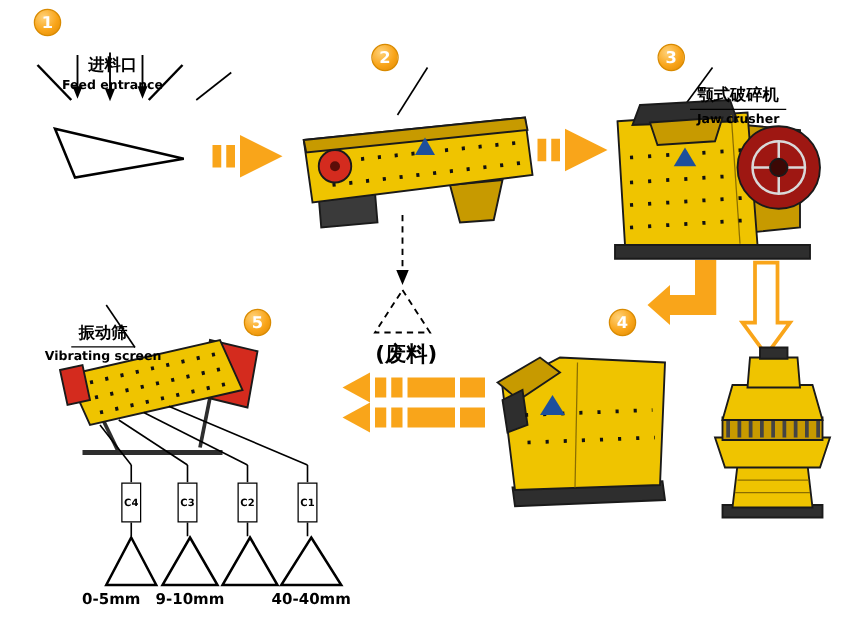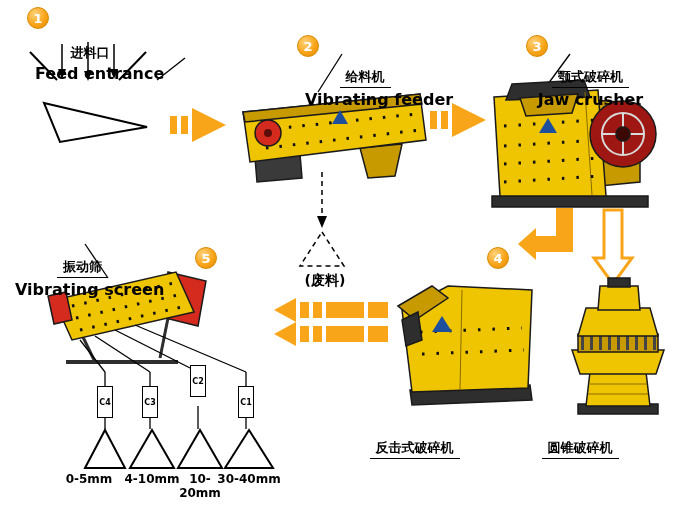--- a/index.html
+++ b/index.html
@@ -24,22 +24,22 @@
   .badge{
     position:absolute;width:22px;height:22px;border-radius:50%;
     background:radial-gradient(circle at 35% 30%, #ffd27a, var(--accent) 55%, #e08900);
     color:#fff;font-weight:700;font-size:13px;
     display:flex;align-items:center;justify-content:center;
     border:1px solid #d88a00;
   }
   .label{position:absolute;text-align:center;line-height:1.25;white-space:nowrap;}
   .cn{display:inline-block;font-size:13px;font-weight:700;margin-top:42px;}
   .u{border-bottom:1.5px solid #000;padding:0 6px 2px;}
-  .en{display:block;font-size:16px;font-weight:700;margin-top:2px;}
-  .waste{position:absolute;font-size:14px;font-weight:700;text-align:center;}
+  .en{display:block;font-size:10px;font-weight:700;margin-top:2px;}
+  .waste{position:absolute;font-size:17px;font-weight:700;text-align:center;}
   .cbox{
     position:absolute;width:16px;height:32px;background:#fff;border:1.5px solid #000;
     font-size:8px;font-weight:700;display:flex;align-items:center;justify-content:center;
   }
   .out-label{position:absolute;font-size:12px;font-weight:700;text-align:center;}
 </style>
 </head>
 <body>
 
 <div class="canvas">
@@ -199,43 +199,36 @@
   <div class="badge" style="left:27px;top:7px">1</div>
   <div class="badge" style="left:297px;top:35px">2</div>
   <div class="badge" style="left:526px;top:35px">3</div>
   <div class="badge" style="left:487px;top:247px">4</div>
   <div class="badge" style="left:195px;top:247px">5</div>
 
   <div class="label" style="left:35px;top:3px;width:110px">
     <span class="cn">进料口</span>
     <span class="en">Feed entrance</span>
   </div>
-  <div class="label" style="left:305px;top:27px;width:120px">
-    <span class="cn u">给料机</span>
-    <span class="en">Vibrating feeder</span>
-  </div>
   <div class="label" style="left:15px;top:217px;width:135px">
     <span class="cn u">振动筛</span>
     <span class="en">Vibrating screen</span>
   </div>
   <div class="label" style="left:528px;top:27px;width:125px">
     <span class="cn u">颚式破碎机</span>
     <span class="en">Jaw crusher</span>
   </div>
   <div class="label" style="left:352px;top:398px;width:125px">
-    <span class="cn u">反击式破碎机</span>
   </div>
   <div class="label" style="left:505px;top:398px;width:150px">
-    <span class="cn u">圆锥破碎机</span>
   </div>
   <div class="waste" style="left:290px;top:272px;width:70px">(废料)</div>
 
   <div class="cbox" style="left:97px;top:386px">C4</div>
   <div class="cbox" style="left:142px;top:386px">C3</div>
-  <div class="cbox" style="left:190px;top:365px">C2</div>
+  <div class="cbox" style="left:190px;top:386px">C2</div>
   <div class="cbox" style="left:238px;top:386px">C1</div>
 
   <div class="out-label" style="left:62px;top:472px;width:54px">0-5mm</div>
-  <div class="out-label" style="left:123px;top:472px;width:58px">4-10mm</div>
-  <div class="out-label" style="left:169px;top:472px;width:62px">10-20mm</div>
-  <div class="out-label" style="left:216px;top:472px;width:66px">30-40mm</div>
+  <div class="out-label" style="left:123px;top:472px;width:58px">9-10mm</div>
+  <div class="out-label" style="left:216px;top:472px;width:66px">40-40mm</div>
 
 </div>
 
 </body></html>

